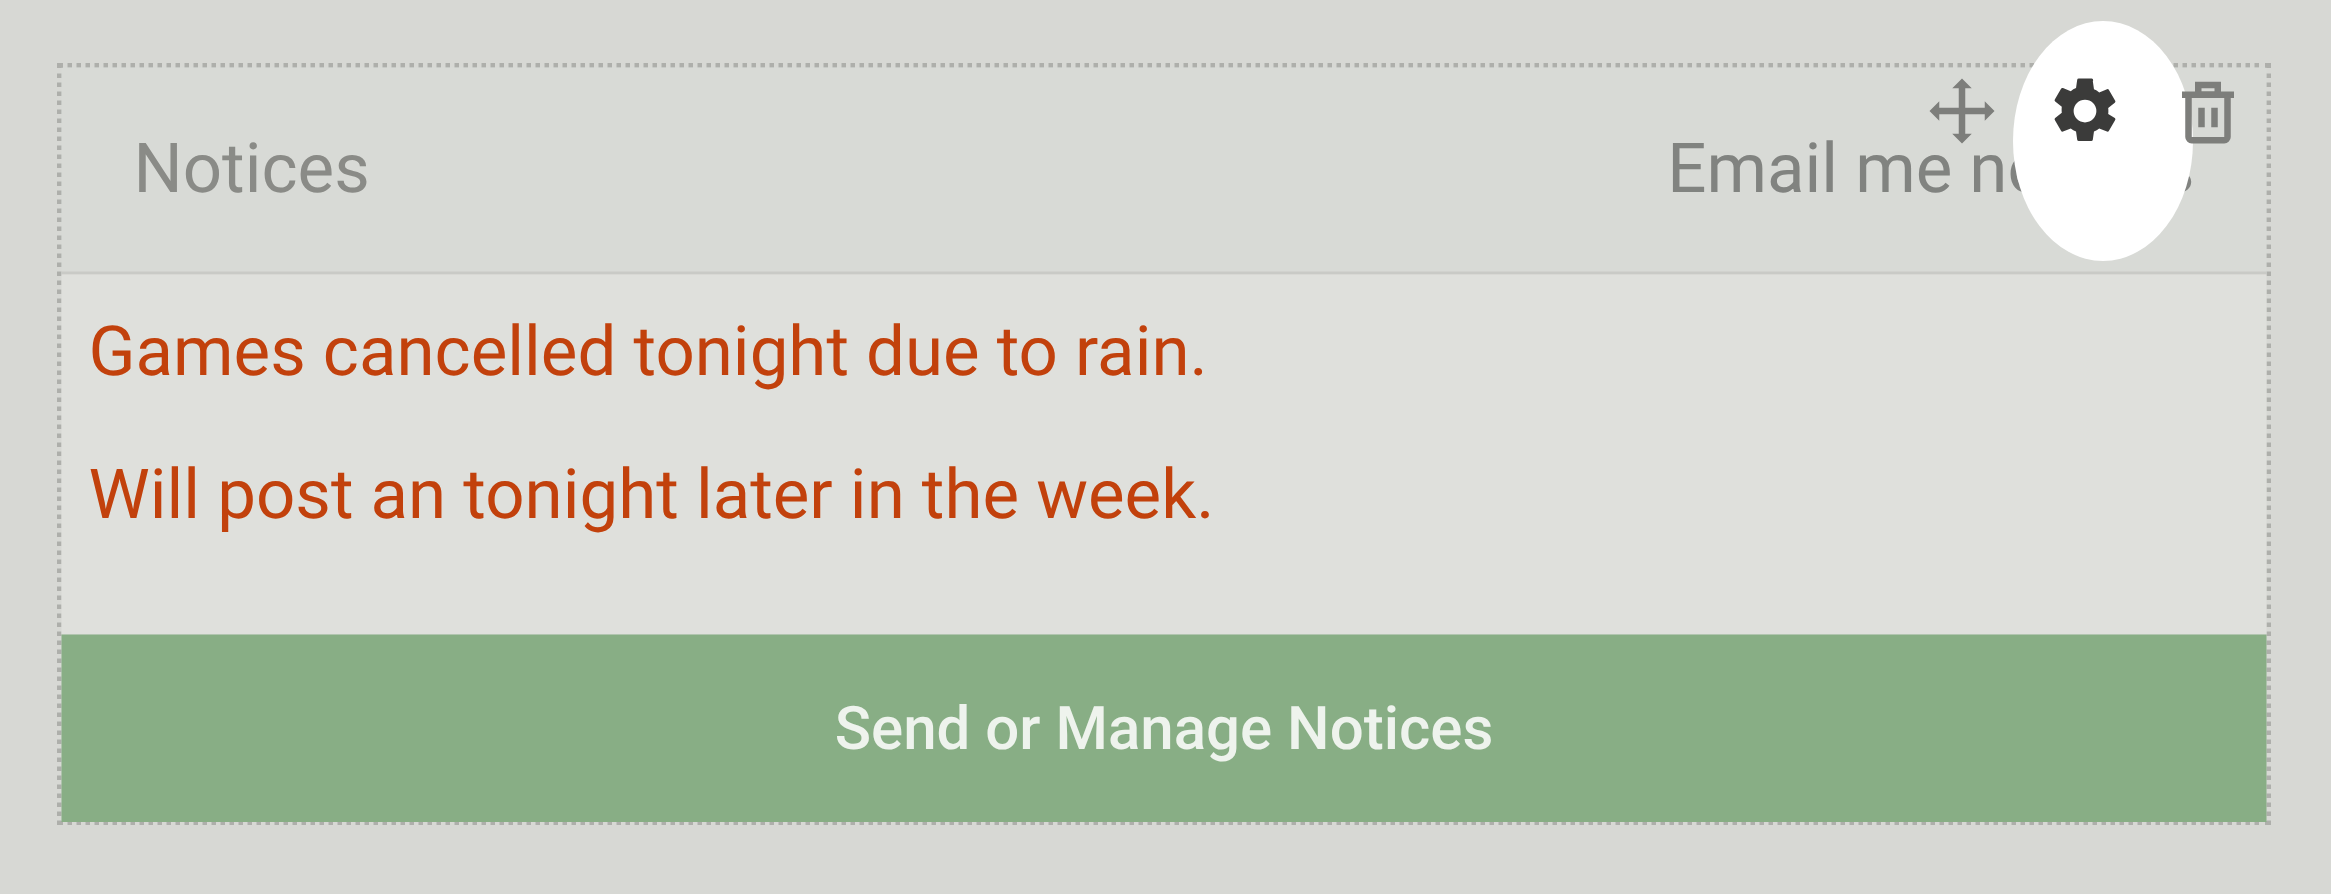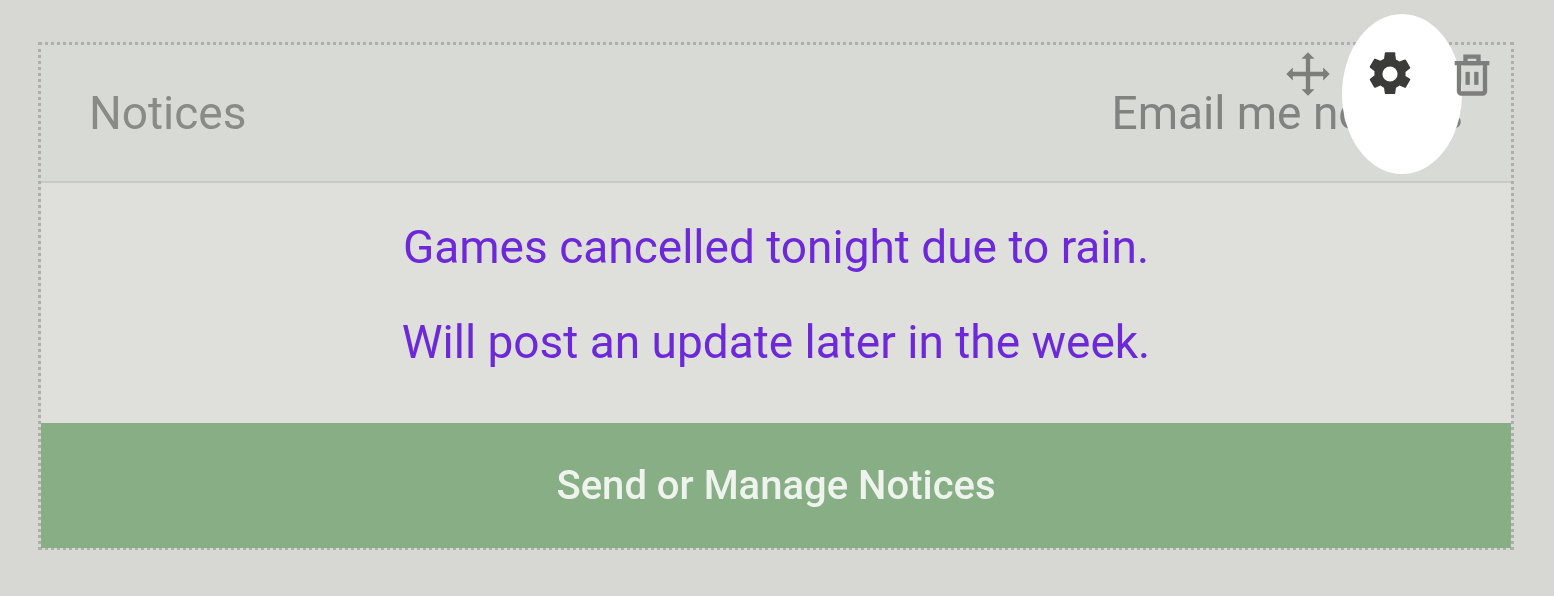--- a/index.html
+++ b/index.html
@@ -15,21 +15,20 @@
       position: relative;
       overflow: hidden;
     }
     .widget {
       position: absolute;
       left: 38px;
       top: 42px;
       width: 1476px;
       height: 508px;
       border: 3px dotted #aeafab;
-      text-align: center;
     }
     .widget-header {
       display: flex;
       align-items: center;
       justify-content: space-between;
       padding: 0 48px;
       height: 138px;
       border-bottom: 2px solid #c9cac6;
       background: rgba(218,219,215,0.5);
     }
@@ -45,24 +44,23 @@
       cursor: pointer;
     }
     .widget-body {
       padding: 26px 18px 0 18px;
       background: #dfe0dc;
       height: 240px;
     }
     .notice-line {
       font-size: 46px;
       font-weight: 400;
-      color: #6d28d9;
+      color: #c2410c;
       line-height: 1.15;
       margin-bottom: 42px;
-      margin-top: 12px;
     }
     .widget-footer-button {
       display: flex;
       align-items: center;
       justify-content: center;
       background: #88ae85;
       height: 125px;
       font-size: 40px;
       font-weight: 500;
       color: #eef3ed;
@@ -109,21 +107,21 @@
 </head>
 <body>
 
 <div class="widget">
   <div class="widget-header">
     <div class="widget-title">Notices</div>
     <div class="widget-email-link">Email me notices</div>
   </div>
   <div class="widget-body">
     <p class="notice-line">Games cancelled tonight due to rain.</p>
-    <p class="notice-line">Will post an update later in the week.</p>
+    <p class="notice-line">Will post an tonight later in the week.</p>
   </div>
   <div class="widget-footer-button">Send or Manage Notices</div>
 </div>
 
 <div class="highlight-ellipse"></div>
 
 <div class="toolbar">
   <div class="toolbar-btn">
     <svg viewBox="0 0 24 24" fill="currentColor">
       <path d="M12 2 L9 5 L11 5 L11 11 L5 11 L5 9 L2 12 L5 15 L5 13 L11 13 L11 19 L9 19 L12 22 L15 19 L13 19 L13 13 L19 13 L19 15 L22 12 L19 9 L19 11 L13 11 L13 5 L15 5 Z"></path>

